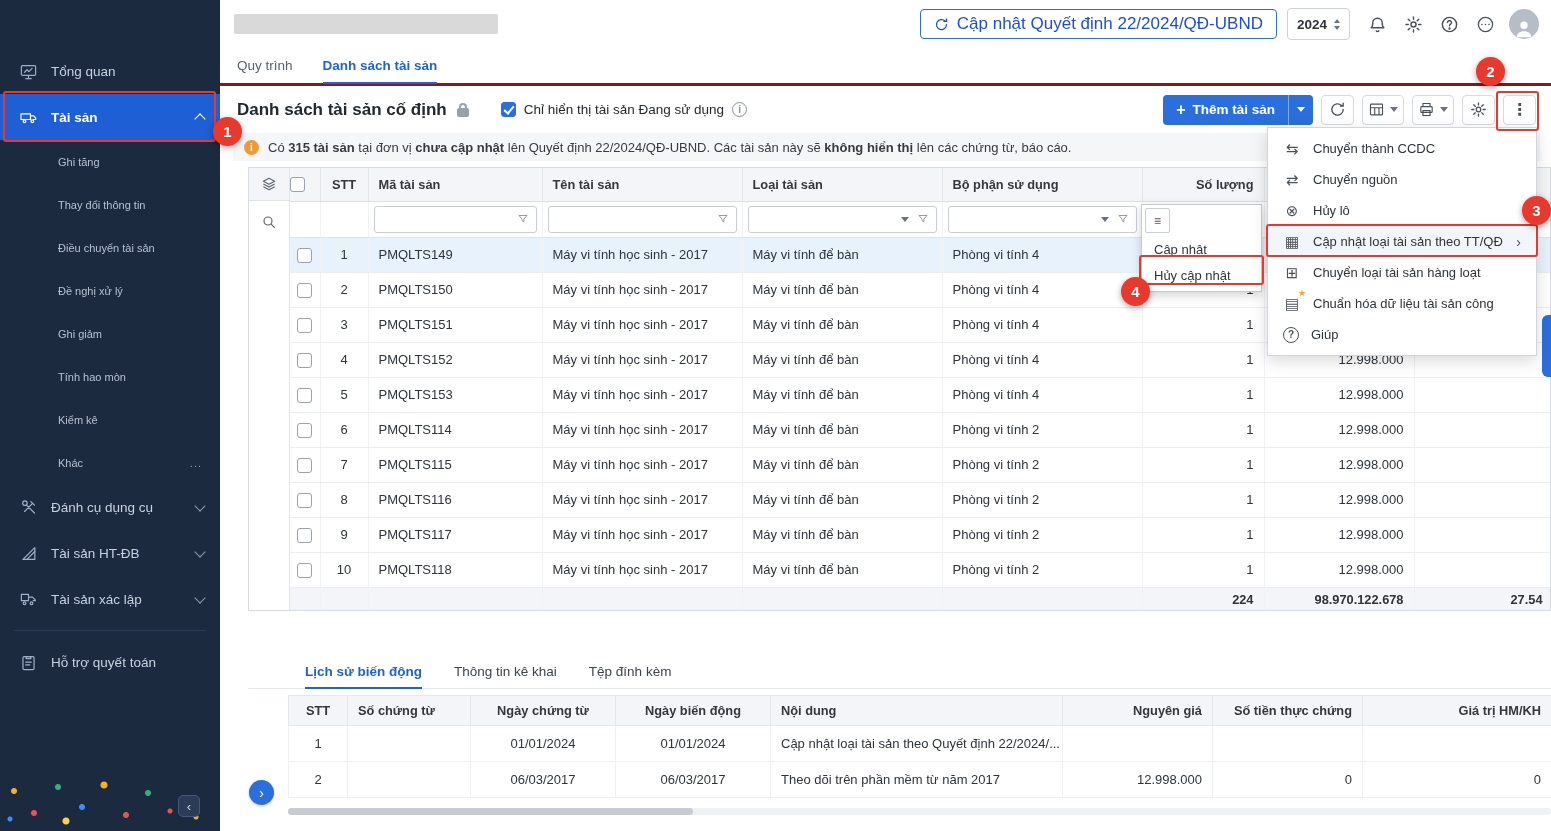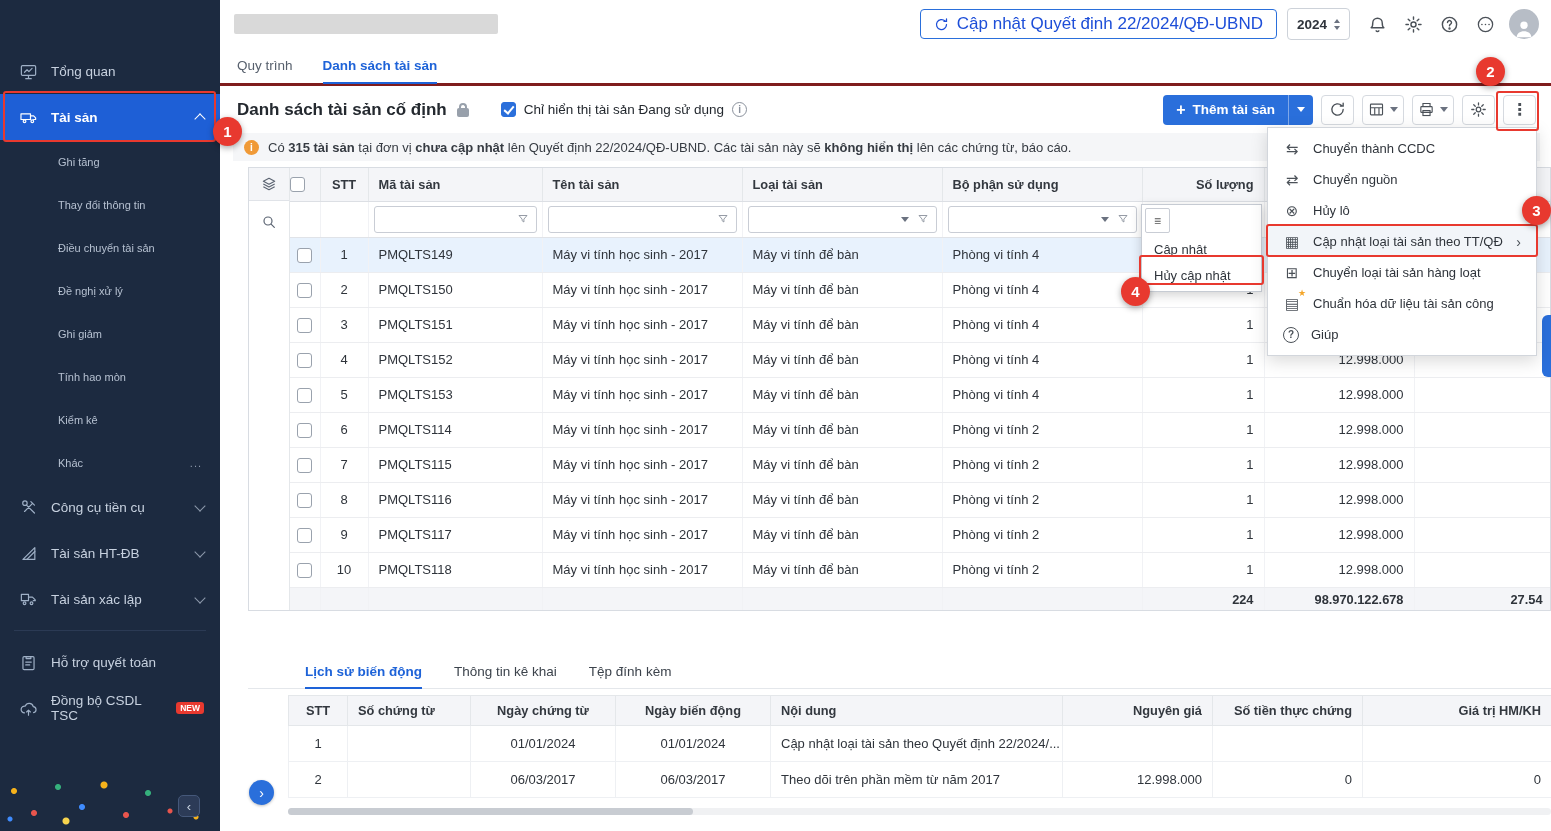--- a/index.html
+++ b/index.html
@@ -239,21 +239,21 @@
           <span>Khác</span>
           <span class="dots">...</span>
         </div>
         <div class="nav-item">
           <span class="icn">
             <svg viewBox="0 0 24 24" fill="none" stroke="currentColor" stroke-width="1.5" stroke-linecap="round" stroke-linejoin="round">
               <circle cx="7.5" cy="6.5" r="2.8"></circle>
               <path d="M9.5 9l10 10M15 4.5l4.5 4.5M16.5 7.5l-9.5 9.5"></path>
             </svg>
           </span>
-          <span>Công cụ tiền cụ</span>
+          <span>Đánh cụ dụng cụ</span>
           <span class="chev down"></span>
         </div>
         <div class="nav-item">
           <span class="icn">
             <svg viewBox="0 0 24 24" fill="none" stroke="currentColor" stroke-width="1.5" stroke-linecap="round" stroke-linejoin="round">
               <path d="M20 4.5v15H5z"></path>
               <path d="M20 9.5L10 19.5"></path>
             </svg>
           </span>
           <span>Tài sản HT-ĐB</span>
@@ -274,30 +274,20 @@
         <div class="nav-div"></div>
         <div class="nav-item">
           <span class="icn">
             <svg viewBox="0 0 24 24" fill="none" stroke="currentColor" stroke-width="1.5" stroke-linecap="round" stroke-linejoin="round">
               <rect x="5" y="4.5" width="14" height="16.5" rx="1.5"></rect>
               <path d="M9 4.5h6V7H9z"></path>
               <path d="M8.5 11.5h7M8.5 15h5"></path>
             </svg>
           </span>
           <span>Hỗ trợ quyết toán</span>
-        </div>
-        <div class="nav-item">
-          <span class="icn">
-            <svg viewBox="0 0 24 24" fill="none" stroke="currentColor" stroke-width="1.5" stroke-linecap="round" stroke-linejoin="round">
-              <path d="M7 17.5a4.3 4.3 0 1 1 .9-8.5A5.3 5.3 0 0 1 18 9.6a3.9 3.9 0 0 1 .4 7.7"></path>
-              <path d="M12 20.5V14M9.6 16.4L12 14l2.4 2.4"></path>
-            </svg>
-          </span>
-          <span>Đồng bộ CSDL TSC</span>
-          <span class="new-badge">NEW</span>
         </div>
       </nav>
     <div class="sidebar-footer">
       <div class="confetti"></div>
       <button class="collapse-btn">‹</button>
     </div>
   </aside>
 
   <div class="main">
 

